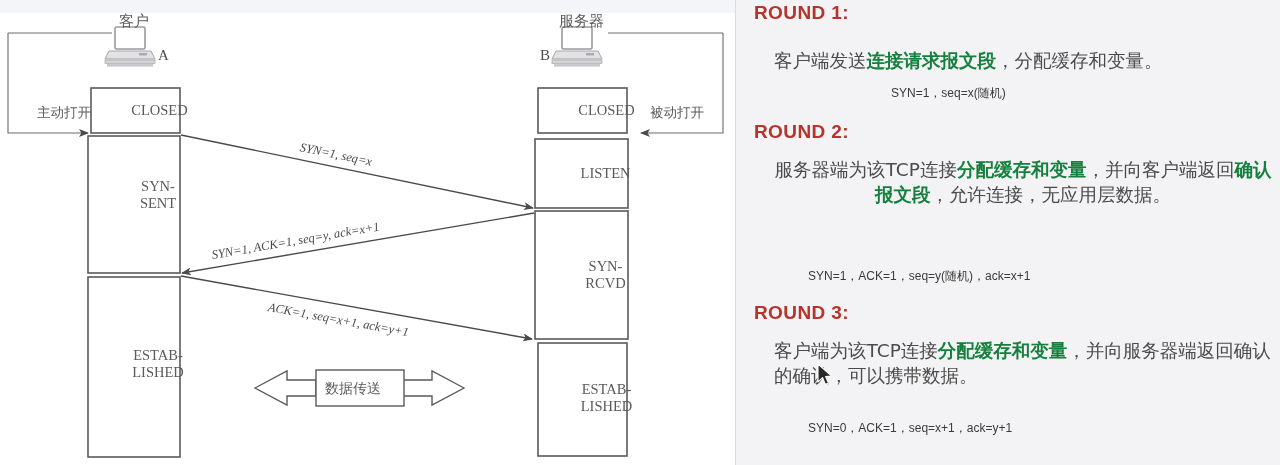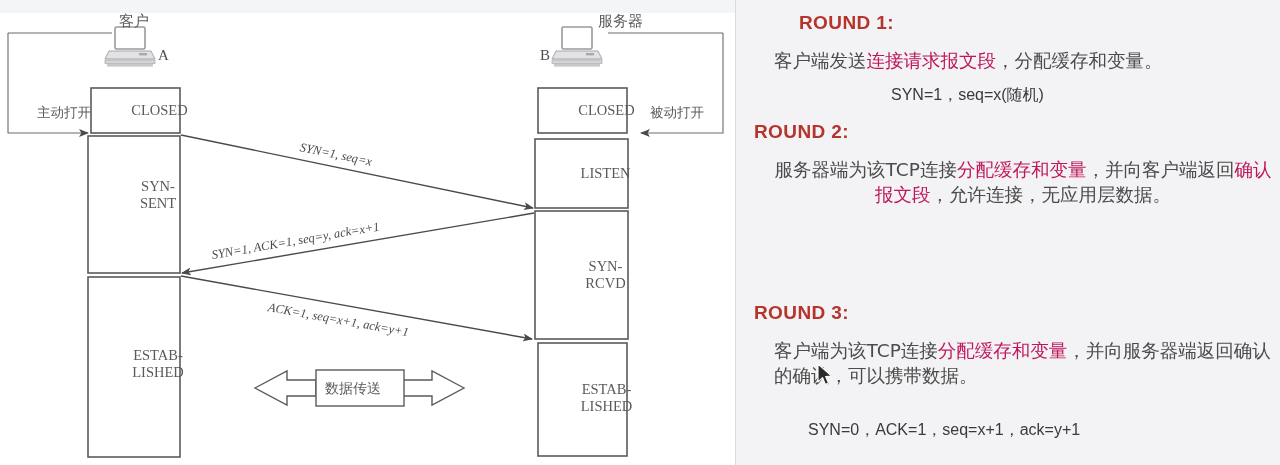--- a/index.html
+++ b/index.html
@@ -59,25 +59,25 @@
   .round-body {
     position: absolute;
     left: 38px;
     width: 498px;
     color: #4b4b4b;
     font-size: 18.5px;
     line-height: 25px;
     font-family: "DejaVu Sans", sans-serif;
     white-space: pre-wrap;
   }
-  .round-body b { color: #be185d; font-weight: normal; }
+  .round-body b { color: #15803d; font-weight: bold; }
   .round-formula {
     position: absolute;
     color: #3a3a3a;
-    font-size: 16px;
+    font-size: 12px;
     font-family: "Liberation Sans", sans-serif;
     white-space: nowrap;
   }
   .state-label {
     position: absolute;
     color: #5a5a5c;
     font-family: "Liberation Serif", serif;
     font-size: 14.5px;
     text-align: center;
     line-height: 17px;
@@ -180,21 +180,21 @@
       <rect x="12" y="1" width="30" height="22" rx="1.5" fill="#ffffff" stroke="#9a9a9e" stroke-width="1.6"></rect>
       <path d="M6,25 L48,25 L52,33 L2,33 Z" fill="#e2e2e5" stroke="#a5a5a9" stroke-width="1"></path>
       <rect x="36" y="27" width="8" height="2.4" fill="#a9a9ad"></rect>
       <rect x="2" y="34" width="50" height="3.4" fill="#d4d4d8" stroke="#b0b0b4" stroke-width="0.8"></rect>
       <rect x="4" y="38" width="46" height="2.6" fill="#c8c8cc"></rect>
     </svg>
 
     <div class="cn-label" style="left:119px; top:12px; font-size:15px;">客户</div>
     <div class="ab-label" style="left:158px; top:47px;">A</div>
 
-    <div class="cn-label" style="left:559px; top:12px; font-size:15px;margin-left:39px;">服务器</div>
+    <div class="cn-label" style="left:559px; top:12px; font-size:15px;">服务器</div>
     <div class="ab-label" style="left:540px; top:47px;">B</div>
 
     <div class="cn-label" style="left:9px; top:104px;margin-left:28px;">主动打开</div>
     <div class="cn-label" style="left:650px; top:104px;">被动打开</div>
 
     <div class="state-label" style="left:91px; top:102px; width:89px;">CLOSED</div>
     <div class="state-label" style="left:88px; top:178px; width:92px;">SYN-
 SENT</div>
     <div class="state-label" style="left:88px; top:347px; width:92px;">ESTAB-
 LISHED</div>
@@ -208,26 +208,27 @@
 
     <div class="seg-label" style="left:300px; top:140px; transform:rotate(11.7deg);">SYN=1, seq=x</div>
     <div class="seg-label" style="left:212px; top:248px; transform:rotate(-9.7deg);">SYN=1, ACK=1, seq=y, ack=x+1</div>
     <div class="seg-label" style="left:268px; top:300px; transform:rotate(10.2deg);">ACK=1, seq=x+1, ack=y+1</div>
 
     <div class="cn-label" style="left:325px; top:380px; font-size:14px;">数据传送</div>
   </div>
 
   <div class="explain-panel">
 
-    <div class="round-head" style="top:12px;margin-left:45px;">ROUND 1:</div>
+    <div class="round-head" style="top:2px;">ROUND 1:</div>
     <div class="round-body" style="top:48px;"><span>客户端发送</span><b>连接请求报文段</b><span>，分配缓存和变量。</span></div>
     <div class="round-formula" style="left:155px; top:85px;">SYN=1，seq=x(随机)</div>
 
     <div class="round-head" style="top:121px;">ROUND 2:</div>
     <div class="round-body" style="top:157px;text-align:center;"><span>服务器端为该TCP连接</span><b>分配缓存和变量</b><span>，并向客户端返回</span><b>确认报文段</b><span>，允许连接，无应用层数据。</span></div>
+    <div class="round-formula" style="left:72px; top:268px;">SYN=1，ACK=1，seq=y(随机)，ack=x+1</div>
 
     <div class="round-head" style="top:302px;">ROUND 3:</div>
     <div class="round-body" style="top:338px;"><span>客户端为该TCP连接</span><b>分配缓存和变量</b><span>，并向服务器端返回确认的确认，可以携带数据。</span></div>
     <div class="round-formula" style="left:72px; top:420px;">SYN=0，ACK=1，seq=x+1，ack=y+1</div>
   </div>
 
   <svg class="cursor" style="left:814px; top:362px;" width="20" height="26">
     <path d="M4,2 L4,20 L8.6,15.6 L11.4,22.4 L14.4,21.1 L11.6,14.5 L17.6,14.1 Z" fill="#2a2a2a" stroke="#ffffff" stroke-width="1.1" stroke-linejoin="round"></path>
   </svg>
 

